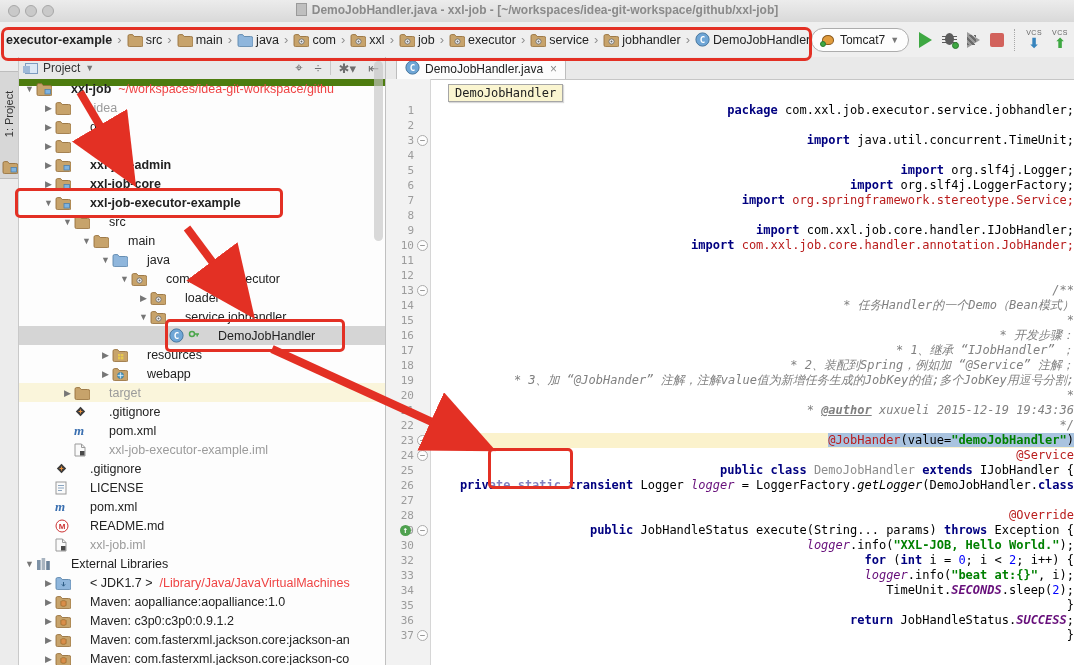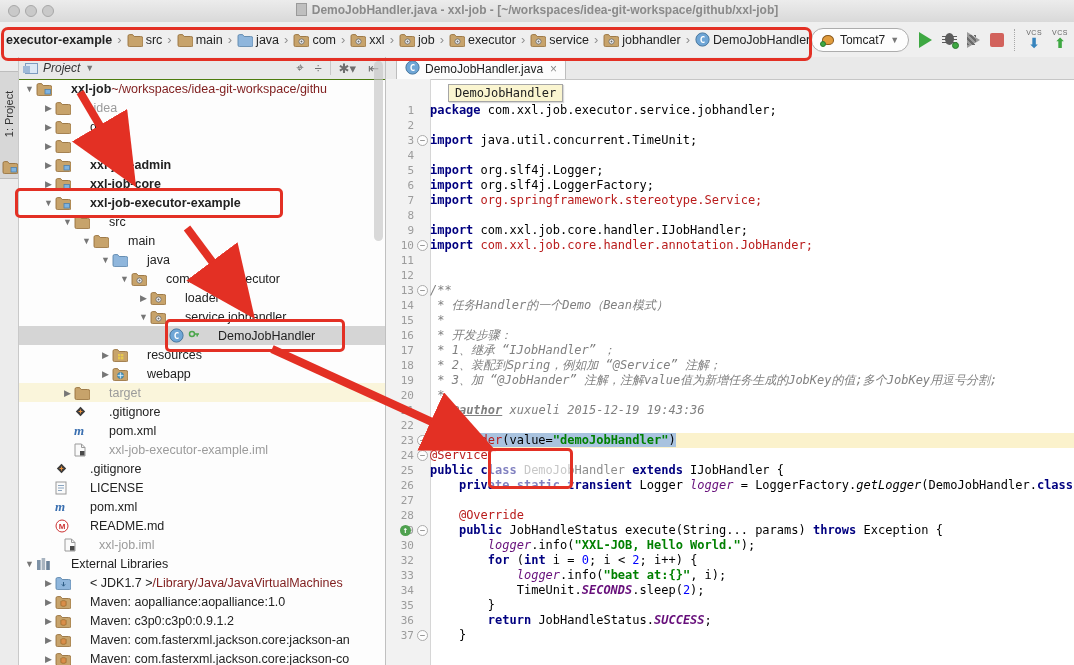--- a/index.html
+++ b/index.html
@@ -59,36 +59,36 @@
   
   .main{position:absolute;left:0;top:57px;right:0;bottom:0;}
   .stripe{position:absolute;left:0;top:0;bottom:0;width:18px;background:#ECECEC;border-right:1px solid #C9C9C9;}
   .stripe-btn{position:absolute;left:0;top:14px;width:18px;height:106px;background:#D7D7D7;
       border-top:1px solid #BDBDBD;border-bottom:1px solid #BDBDBD;}
   .stripe-btn .lbl{position:absolute;left:9px;top:42px;transform:translate(-50%,-50%) rotate(-90deg);
       font-size:11px;color:#333;white-space:nowrap;}
   .stripe-btn .sic{position:absolute;left:2px;top:88px;}
   .project{position:absolute;left:19px;top:0;bottom:0;width:366px;background:#FDFDFD;}
   .phead{position:absolute;left:0;top:0;right:0;height:22px;background:#E9E9E9;
-      border-bottom:1px solid #4d7c0f;display:flex;align-items:center;font-size:12px;color:#333;font-style:italic;}
+      border-bottom:7px solid #4d7c0f;display:flex;align-items:center;font-size:12px;color:#333;}
   .phead .wic{display:inline-block;width:11px;height:9px;border:1px solid #7E9BBF;background:#DCE8F5;
       margin:0 5px 0 6px;position:relative;}
   .phead .wic:before{content:"";position:absolute;left:-3px;top:2px;width:7px;height:7px;background:#9FB9D8;}
   .phead .dd{color:#777;font-size:9px;margin-left:5px;}
   .phead .sp{flex:1;}
   .phead .hic{color:#6E6E6E;font-size:13px;margin:0 6px;cursor:default;}
   .phead .hsep{width:1px;height:14px;background:#C8C8C8;margin:0 2px;}
   .tree{position:absolute;left:0;top:22px;right:0;bottom:0;overflow:hidden;}
   .trow{height:19px;display:flex;align-items:center;font-size:12.5px;color:#222;white-space:nowrap;}
   .trow .arr{width:13px;text-align:center;font-size:9px;color:#767676;flex:none;}
   .trow .tic{width:17px;flex:none;display:flex;align-items:center;}
   .trow .lab{margin-left:18px;}
   .trow.bold .lab{font-weight:bold;}
   .trow.dim .lab{color:#9B9B9B;}
-  .trow .sfx{color:#7f1d1d;}
+  .trow .sfx{color:#ef4444;margin-left:7px;}
   .trow.sel{background:#D5D5D5;}
   .trow.ylw{background:#FAF5DB;}
   .lock{margin-left:2px;}
   .pscroll{position:absolute;right:2px;top:4px;width:9px;height:180px;background:#C6C6C6;
       border-radius:5px;opacity:.65;}
   
   .editor{position:absolute;left:385px;top:0;right:0;bottom:0;background:#fff;border-left:1px solid #C0C0C0;}
   .tabbar{position:absolute;left:0;top:0;right:0;height:22px;background:#E9E9E9;border-bottom:1px solid #C6C6C6;}
   .tab{position:absolute;left:10px;top:1px;height:20px;background:#FCFCFC;border:1px solid #BDBDBD;
       border-bottom:none;border-radius:4px 4px 0 0;display:flex;align-items:center;
@@ -101,21 +101,21 @@
       border-right:1px solid #D6D6D6;}
   .codewrap{position:absolute;left:0;top:46px;right:0;font-family:"DejaVu Sans Mono",monospace;
       font-size:12px;line-height:15px;}
   .cline{display:flex;height:15px;}
   .cline .ln{width:28px;flex:none;text-align:right;color:#9C9C9C;font-size:11px;}
   .cline .fz{width:16px;flex:none;position:relative;}
   .fm{position:absolute;left:3px;top:2px;width:9px;height:9px;border:1px solid #ABABAB;border-radius:50%;
       background:#FDFDFD;color:#777;font-size:9px;line-height:8px;text-align:center;}
   .ovr{position:absolute;left:-14px;top:2px;width:11px;height:11px;border-radius:50%;background:#4FA14F;
       color:#fff;font-size:9px;line-height:11px;text-align:center;font-weight:bold;}
-  .cline .ct{flex:1;white-space:pre;position:relative;overflow:hidden;}
+  .cline .ct{flex:1;white-space:pre;position:relative;overflow:hidden;text-align:right;}
   .cline.linebg .ct{background:#FBF2CC;}
   .seg{white-space:pre;}
   .tk{color:#000080;font-weight:bold;}
   .tp{color:#000;}
   .ts{color:#008000;font-weight:bold;}
   .tc{color:#808080;font-style:italic;}
   .ta{color:#b91c1c;}
   .tn{color:#0000FF;}
   .tf{color:#660E7A;font-style:italic;}
   .tsf{color:#660E7A;font-style:italic;font-weight:bold;}
@@ -545,21 +545,21 @@
         <div class="trow" style="padding-left: 23px;">
           <span class="arr"></span>
           <span class="tic">
             <svg width="14" height="14" viewBox="0 0 14 14">
               <circle cx="7" cy="7" r="6" fill="#FFF" stroke="#C33"></circle>
               <text x="7" y="10" font-size="8" text-anchor="middle" fill="#C33" font-weight="bold" font-family="sans-serif">M</text>
             </svg>
           </span>
           <span class="lab">README.md</span>
         </div>
-        <div class="trow dim" style="padding-left: 32px;">
+        <div class="trow dim" style="padding-left: 23px;">
           <span class="arr"></span>
           <span class="tic">
             <svg width="12" height="14" viewBox="0 0 12 14">
               <path d="M1 1 h6.5 L11 4.5 V13 H1 z" fill="#FAFAFA" stroke="#9A9A9A"></path>
               <path d="M7.5 1 v3.5 H11" fill="none" stroke="#9A9A9A"></path>
               <rect x="6" y="8" width="4.5" height="4.5" fill="#4A4A4A"></rect>
             </svg>
           </span>
           <span class="lab">xxl-job.iml</span>
         </div>

